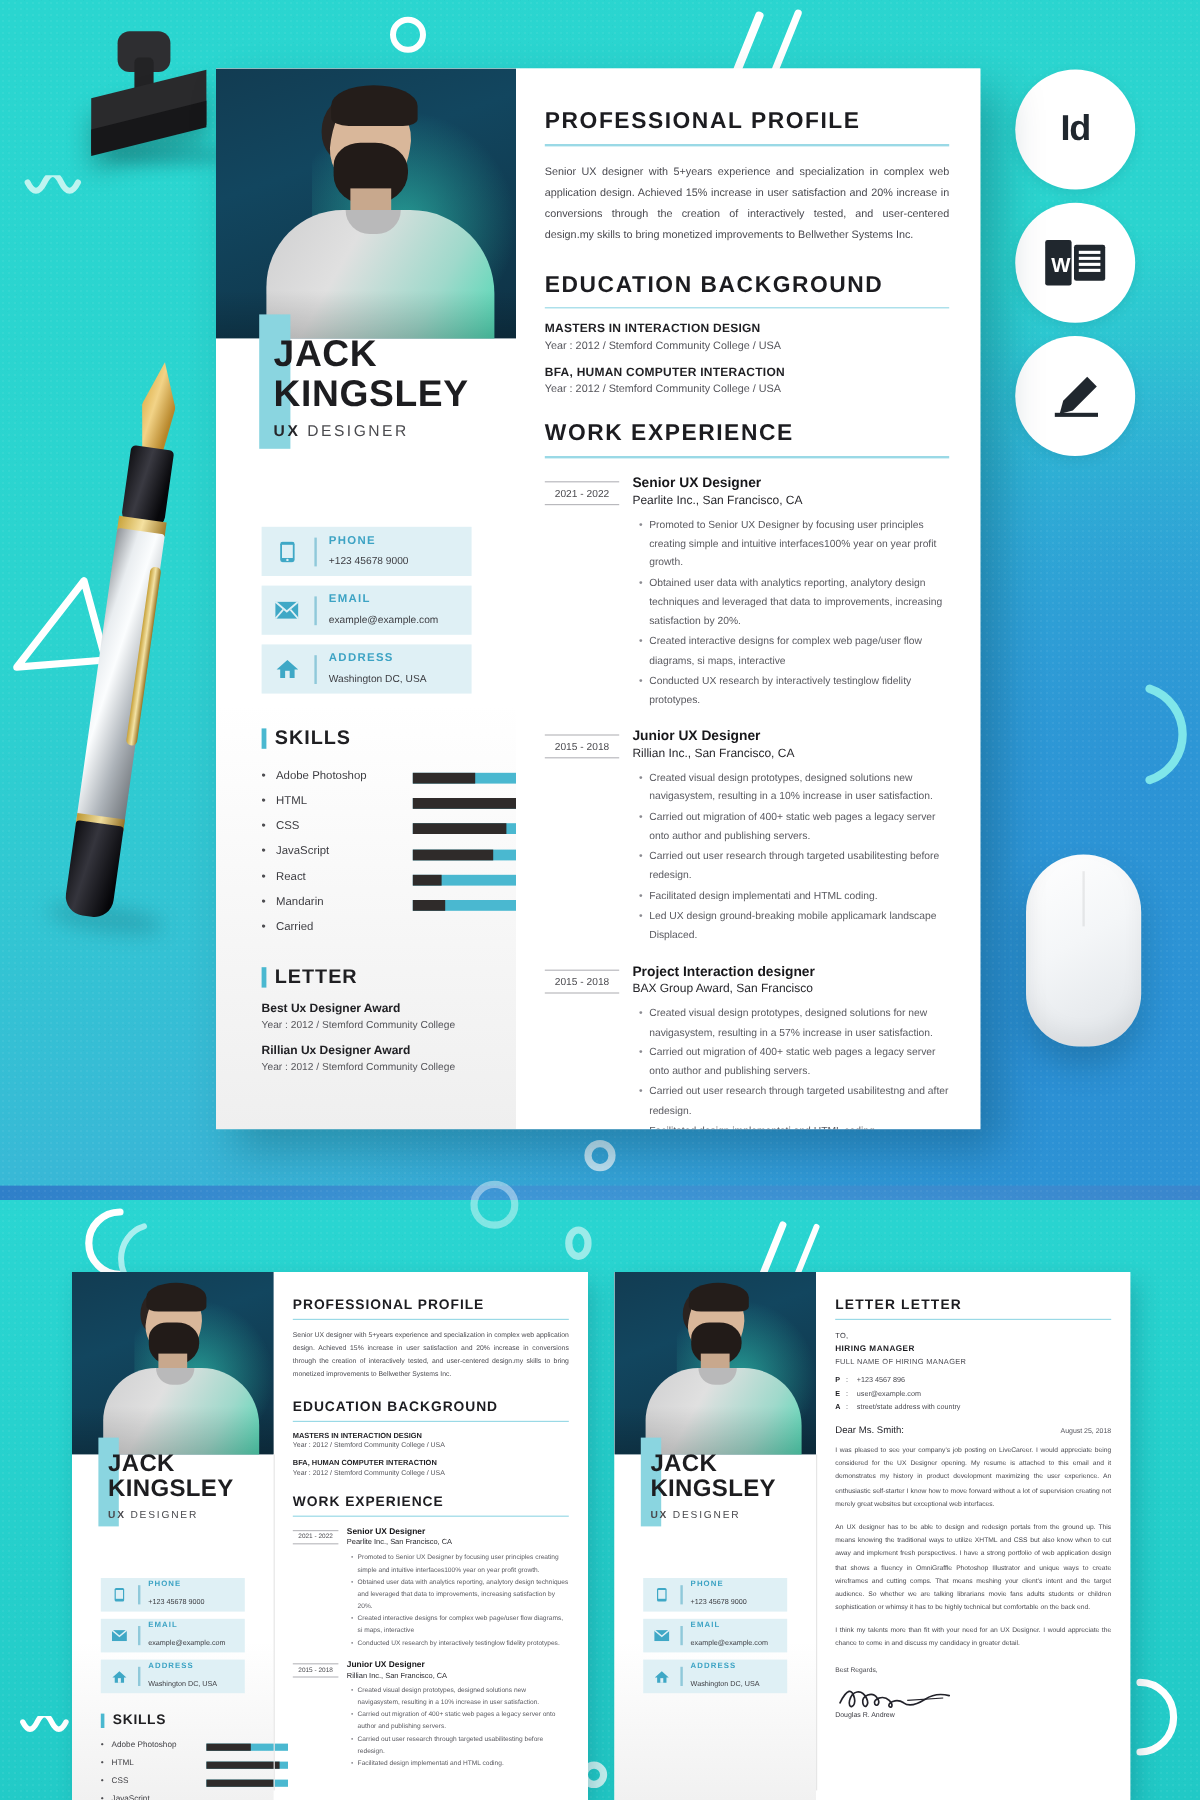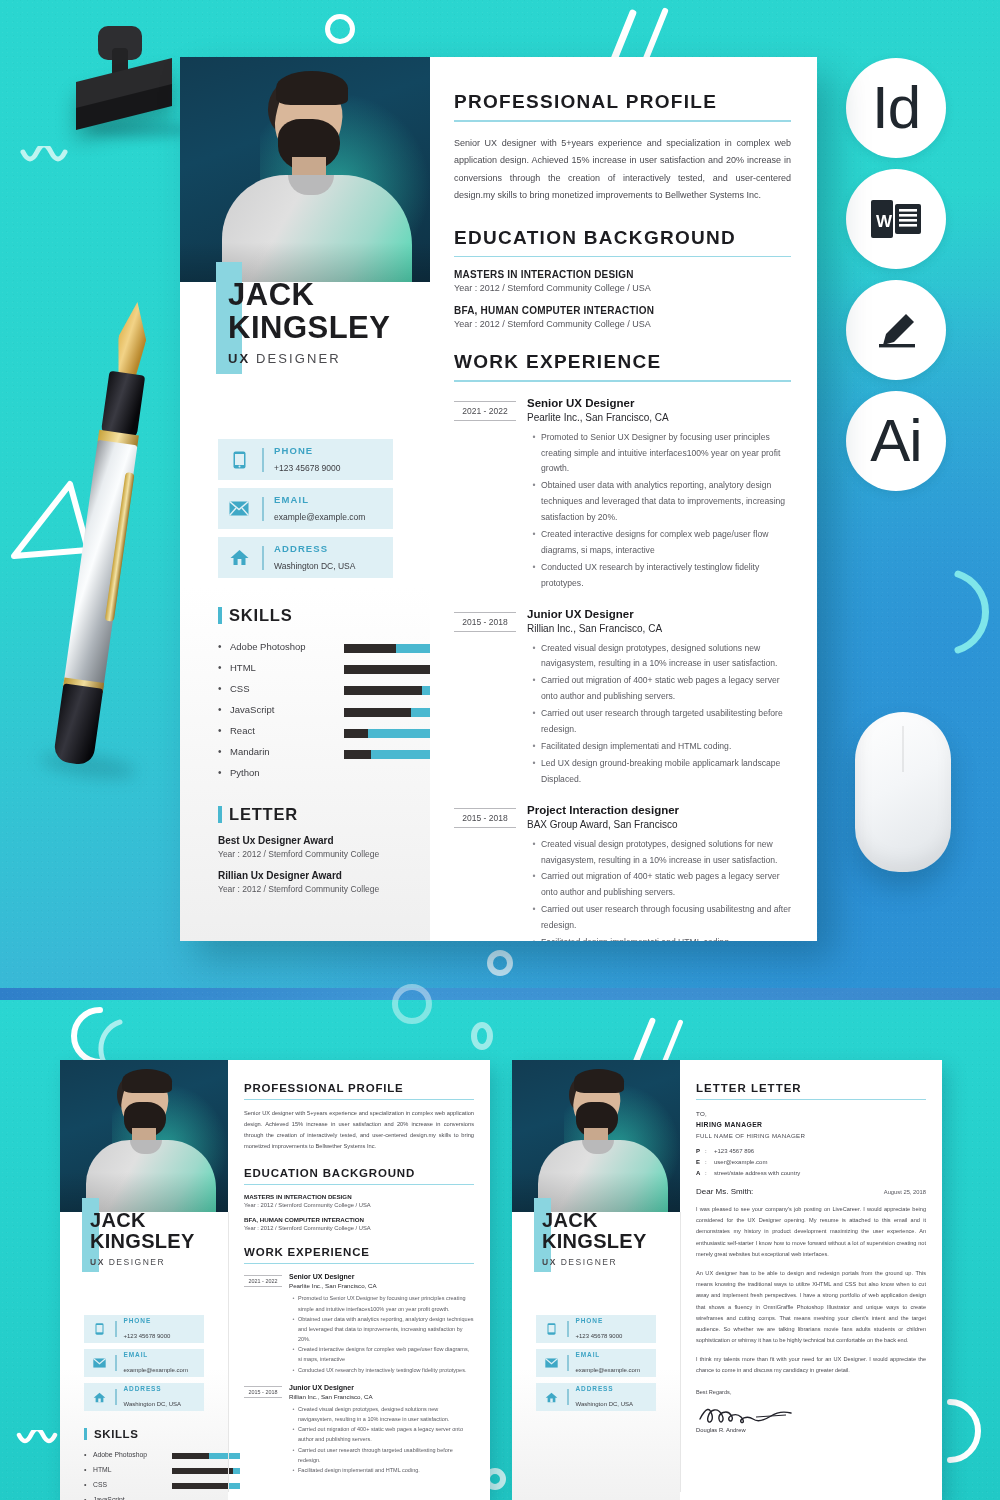--- a/index.html
+++ b/index.html
@@ -89,21 +89,21 @@
   }
   .mouse-seam { position:absolute; left:47px; top:14px; width:2px; height:46px; background:rgba(0,0,0,.07); }
 
   
   .badges { position:absolute; left:846px; top:58px; width:100px; }
   .badge {
     width:100px; height:100px; border-radius:50%;
     background:#fff; display:flex; align-items:center; justify-content:center;
     margin-bottom:11px; box-shadow:0 3px 10px rgba(0,80,95,.13);
   }
-  .badge-txt { font-size:60px; font-weight:normal; color:#20272e; letter-spacing:-1px; line-height:1; }
+  .badge-txt { font-size:30px; font-weight:bold; color:#20272e; letter-spacing:-1px; line-height:1; }
 
   
   .sheet {
     position:absolute; left:180px; top:57px; width:637px; height:884px;
     background:#fff; box-shadow: 16px 18px 34px rgba(4,50,70,.28);
     display:flex; overflow:hidden;
   }
   .sheet-left { width:250px; background:linear-gradient(180deg,#ffffff 0%,#ffffff 60%,#efefef 100%); position:relative; }
   .sheet-right { flex:1; background:#fff; padding:34px 26px 0 24px; position:relative;}
   .sheet-divider { position:absolute; left:250px; top:223px; bottom:16px; width:1px; background:#e3e3e3;}
@@ -351,23 +351,20 @@
         <rect x="30" y="23" width="18" height="2.6" fill="#ffffff"></rect>
         <rect x="30" y="28" width="18" height="2.6" fill="#ffffff"></rect>
       </svg>
     </div>
     <div class="badge">
       <svg width="52" height="48" viewBox="0 0 52 48">
         <path d="M36 8 l8 8 -20 20 -11 3 3 -11 z" fill="#20272e"></path>
         <rect x="9" y="38" width="36" height="3.4" fill="#20272e"></rect>
       </svg>
     </div>
-    <div class="badge">
-      <span class="badge-txt">Ai</span>
-    </div>
   </div>
 
   <div class="sheet">
     <div class="sheet-left">
 
       <div class="photo">
         <div class="ph-glow"></div>
         <div class="ph-hairside"></div>
         <div class="ph-head"></div>
         <div class="ph-hairtop"></div>
@@ -454,21 +451,21 @@
           <div class="skill-row">
               <span class="sk-dot">•</span>
               <span class="sk-name">React</span>
             </div>
           <div class="skill-row">
               <span class="sk-dot">•</span>
               <span class="sk-name">Mandarin</span>
             </div>
           <div class="skill-row">
               <span class="sk-dot">•</span>
-              <span class="sk-name">Python</span>
+              <span class="sk-name">Carried</span>
             </div>
           <div class="bars">
             <div class="bar">
                 <span style="width: 55%;"></span>
               </div>
             <div class="bar">
                 <span style="width: 90%;"></span>
               </div>
             <div class="bar">
                 <span style="width: 82%;"></span>
@@ -597,29 +594,29 @@
             <div class="dline"></div>
               <div class="dtxt">2015 - 2018</div>
               <div class="dline"></div>
           </div>
           <div class="job-body">
             <div class="job-title">Project Interaction designer</div>
             <div class="job-co">BAX Group Award, San Francisco</div>
             <div class="bullets">
               <div class="bullet">
                   <span class="bdot">•</span>
-                  <span>Created visual design prototypes, designed solutions for new navigasystem, resulting in a 10% increase in user satisfaction.</span>
+                  <span>Created visual design prototypes, designed solutions for new navigasystem, resulting in a 57% increase in user satisfaction.</span>
                 </div>
               <div class="bullet">
                   <span class="bdot">•</span>
                   <span>Carried out migration of 400+ static web pages a legacy server onto author and publishing servers.</span>
                 </div>
               <div class="bullet">
                   <span class="bdot">•</span>
-                  <span>Carried out user research through focusing usabilitestng and after redesign.</span>
+                  <span>Carried out user research through targeted usabilitestng and after redesign.</span>
                 </div>
               <div class="bullet">
                   <span class="bdot">•</span>
                   <span>Facilitated design implementati and HTML coding.</span>
                 </div>
 
             </div>
           </div>
         </div>
       </div>

